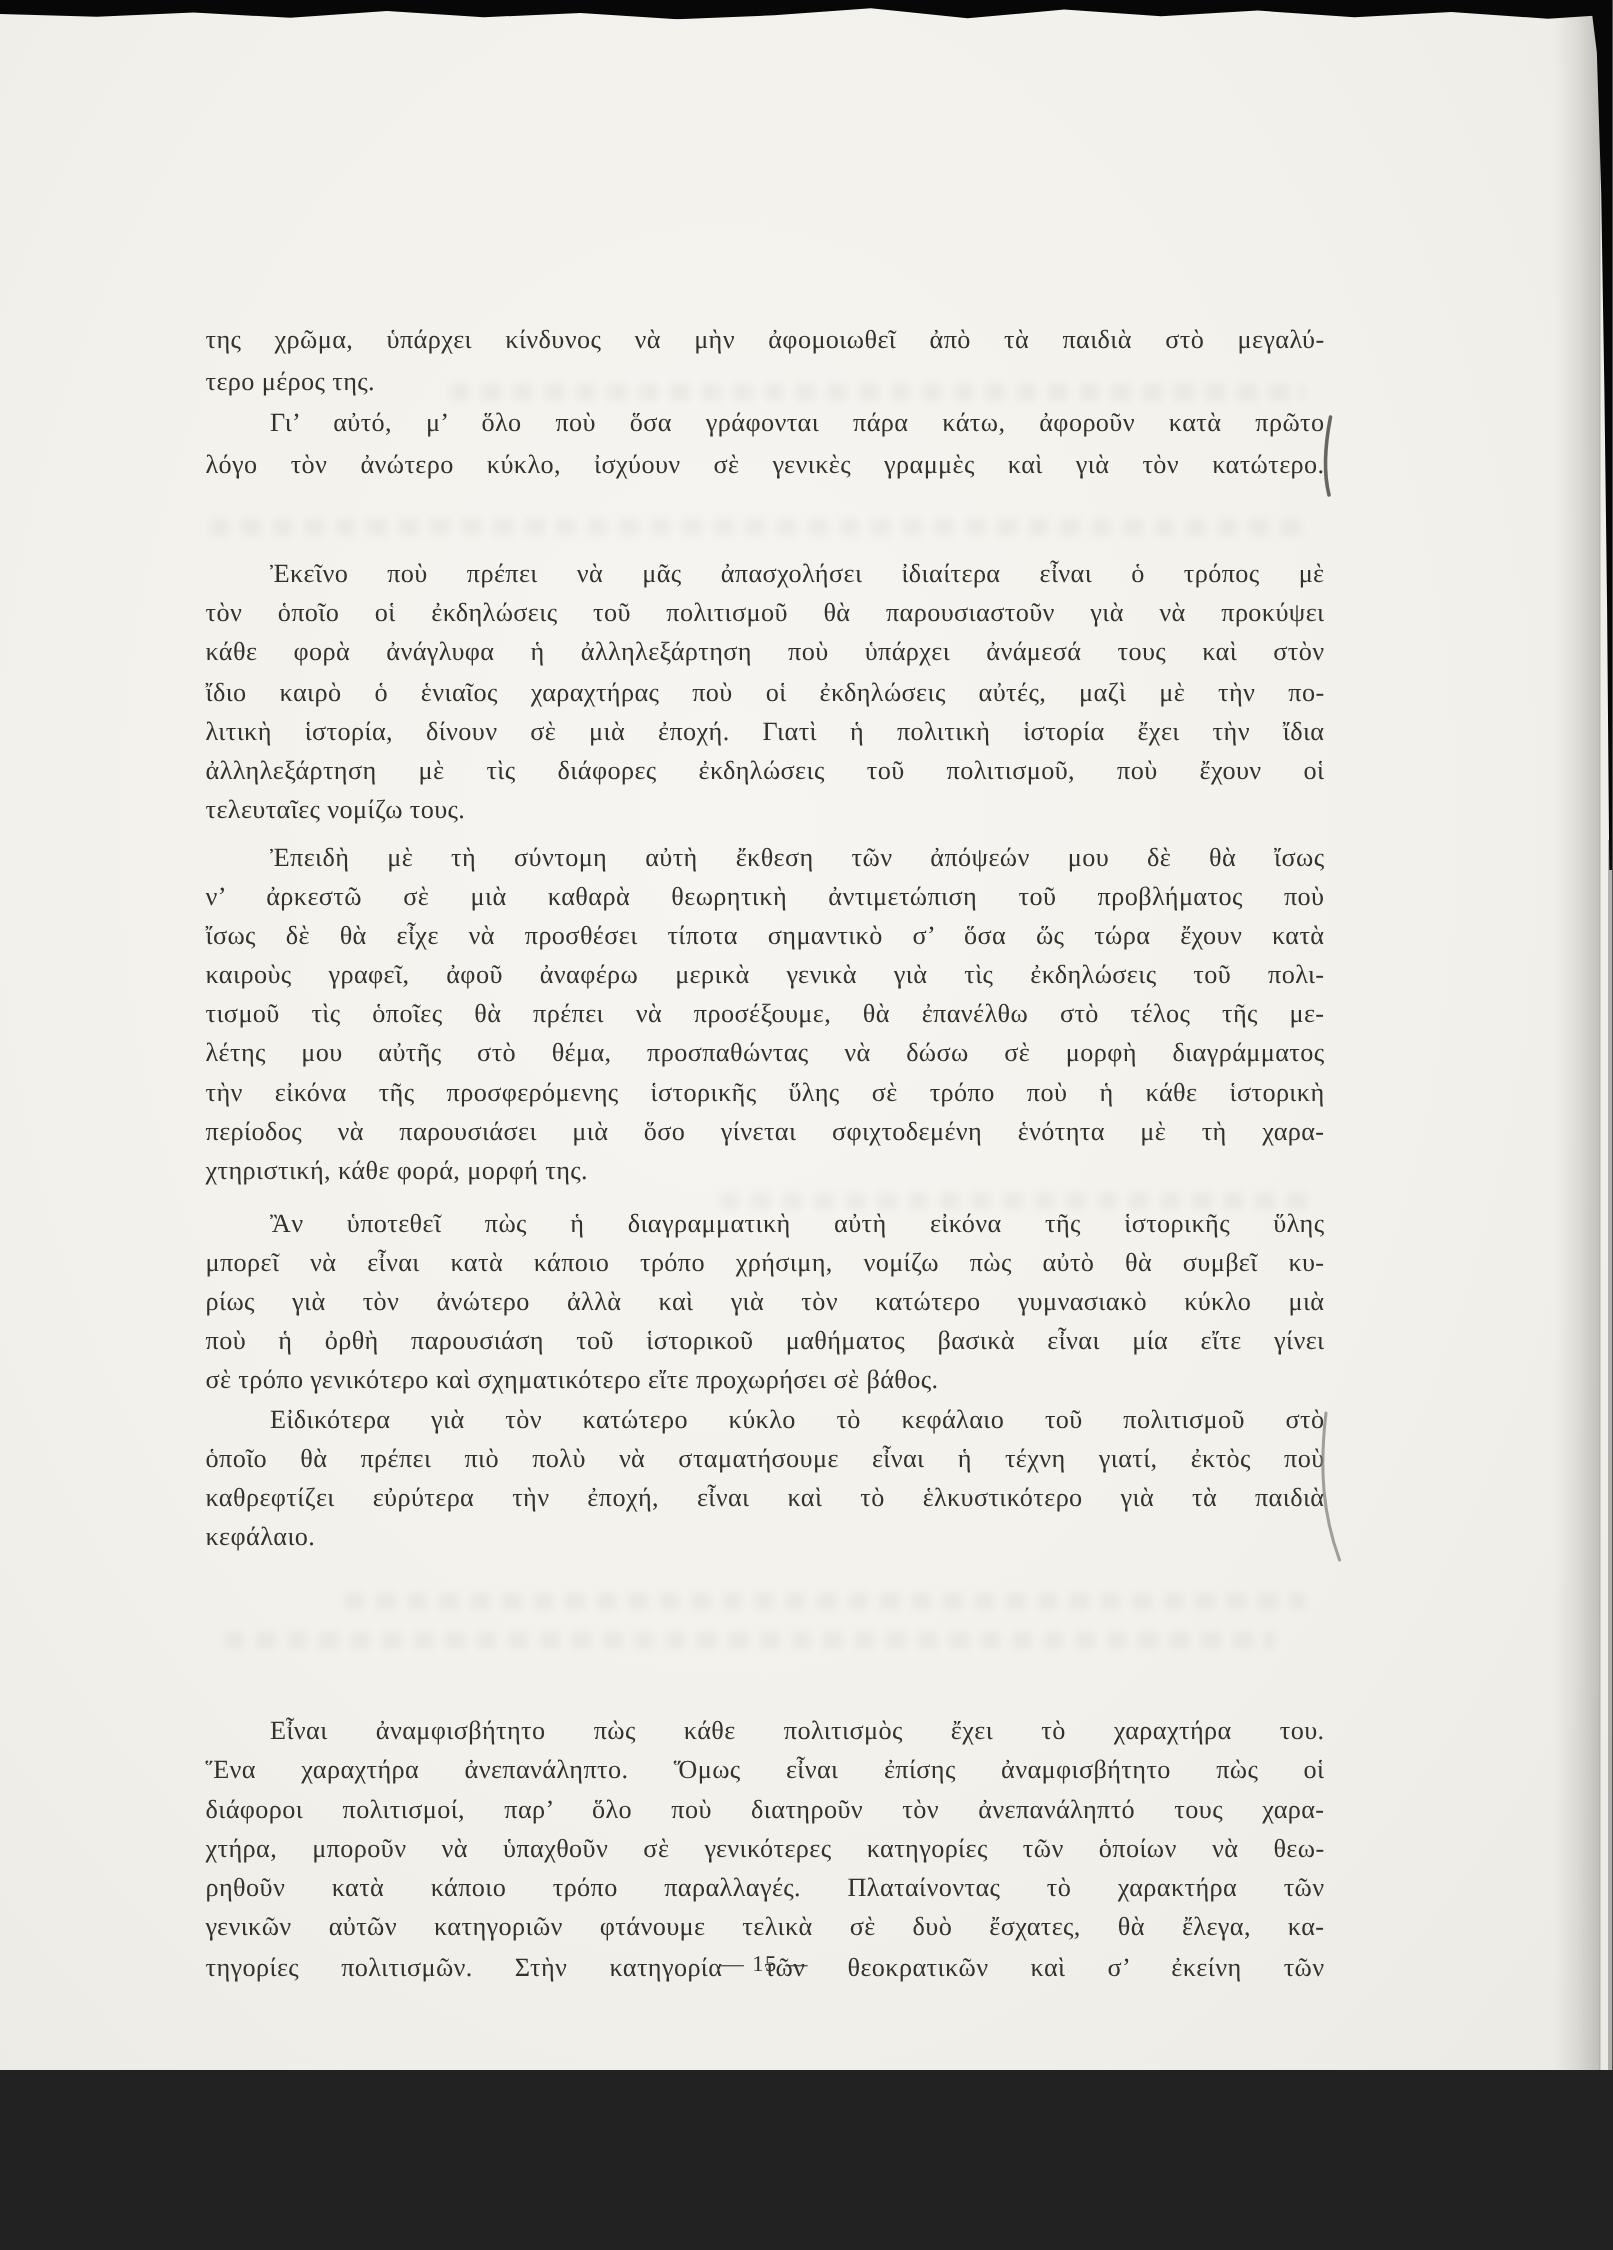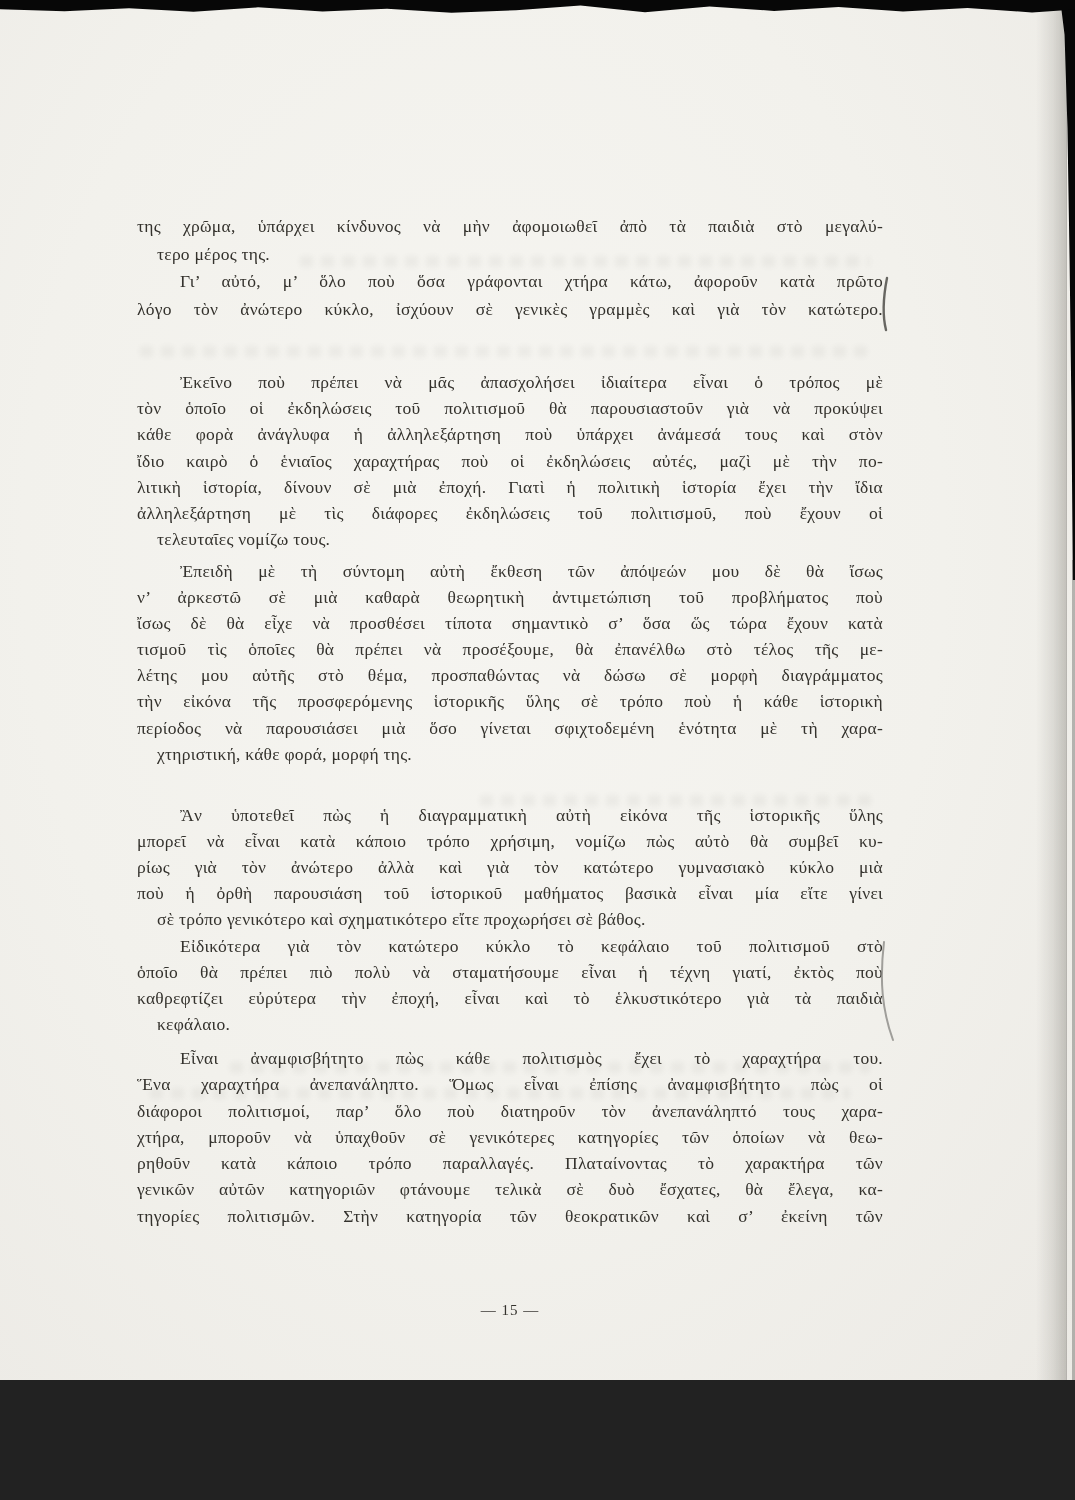--- a/index.html
+++ b/index.html
@@ -54,21 +54,21 @@
       rgba(95,93,86,0) 13px 21px);
     filter: blur(2.5px);
   }
 
   
   .para {
     position: absolute; left: 137px; width: 746px;
     font-size: 17.5px; letter-spacing: 0.25px; z-index: 3;
   }
   .line { text-align: justify; text-align-last: justify; }
-  .line.end { text-align-last: left; margin-left: 20px; }
+  .line.end { text-align-last: left; }
   .line.indent { text-indent: 43px; }
 
   .pagenum {
     position: absolute; left: 137px; top: 1302px; width: 746px;
     text-align: center; font-size: 15px; letter-spacing: 1px; z-index: 3;
   }
 
   .marks { position: absolute; left: 0; top: 0; z-index: 4; pointer-events: none; }
 </style>
 </head>
@@ -84,38 +84,39 @@
 
   <div class="ghost" style="left:300px; top:256px; width:570px;"></div>
   <div class="ghost" style="left:140px; top:346px; width:730px;"></div>
   <div class="ghost" style="left:480px; top:795px; width:395px;"></div>
   <div class="ghost" style="left:230px; top:1062px; width:640px;"></div>
   <div class="ghost" style="left:150px; top:1088px; width:700px;"></div>
 
   <div class="para" style="top:213px; line-height:27.5px;">
     <div class="line">της χρῶμα, ὑπάρχει κίνδυνος νὰ μὴν ἀφομοιωθεῖ ἀπὸ τὰ παιδιὰ στὸ μεγαλύ-</div>
     <div class="line end">τερο μέρος της.</div>
-    <div class="line indent">Γι’ αὐτό, μ’ ὅλο ποὺ ὅσα γράφονται χτήρα κάτω, ἀφοροῦν κατὰ πρῶτο</div>
+    <div class="line indent">Γι’ αὐτό, μ’ ὅλο ποὺ ὅσα γράφονται πάρα κάτω, ἀφοροῦν κατὰ πρῶτο</div>
     <div class="line">λόγο τὸν ἀνώτερο κύκλο, ἰσχύουν σὲ γενικὲς γραμμὲς καὶ γιὰ τὸν κατώτερο.</div>
   </div>
 
   <div class="para" style="top:369px; line-height:26.2px;">
     <div class="line indent">Ἐκεῖνο ποὺ πρέπει νὰ μᾶς ἀπασχολήσει ἰδιαίτερα εἶναι ὁ τρόπος μὲ</div>
     <div class="line">τὸν ὁποῖο οἱ ἐκδηλώσεις τοῦ πολιτισμοῦ θὰ παρουσιαστοῦν γιὰ νὰ προκύψει</div>
     <div class="line">κάθε φορὰ ἀνάγλυφα ἡ ἀλληλεξάρτηση ποὺ ὑπάρχει ἀνάμεσά τους καὶ στὸν</div>
     <div class="line">ἴδιο καιρὸ ὁ ἑνιαῖος χαραχτήρας ποὺ οἱ ἐκδηλώσεις αὐτές, μαζὶ μὲ τὴν πο-</div>
     <div class="line">λιτικὴ ἱστορία, δίνουν σὲ μιὰ ἐποχή. Γιατὶ ἡ πολιτικὴ ἱστορία ἔχει τὴν ἴδια</div>
     <div class="line">ἀλληλεξάρτηση μὲ τὶς διάφορες ἐκδηλώσεις τοῦ πολιτισμοῦ, ποὺ ἔχουν οἱ</div>
     <div class="line end">τελευταῖες νομίζω τους.</div>
   </div>
 
   <div class="para" style="top:558px; line-height:26.1px;">
     <div class="line indent">Ἐπειδὴ μὲ τὴ σύντομη αὐτὴ ἔκθεση τῶν ἀπόψεών μου δὲ θὰ ἴσως</div>
     <div class="line">ν’ ἀρκεστῶ σὲ μιὰ καθαρὰ θεωρητικὴ ἀντιμετώπιση τοῦ προβλήματος ποὺ</div>
     <div class="line">ἴσως δὲ θὰ εἶχε νὰ προσθέσει τίποτα σημαντικὸ σ’ ὅσα ὥς τώρα ἔχουν κατὰ</div>
+    <div class="line">καιροὺς γραφεῖ, ἀφοῦ ἀναφέρω μερικὰ γενικὰ γιὰ τὶς ἐκδηλώσεις τοῦ πολι-</div>
     <div class="line">τισμοῦ τὶς ὁποῖες θὰ πρέπει νὰ προσέξουμε, θὰ ἐπανέλθω στὸ τέλος τῆς με-</div>
     <div class="line">λέτης μου αὐτῆς στὸ θέμα, προσπαθώντας νὰ δώσω σὲ μορφὴ διαγράμματος</div>
     <div class="line">τὴν εἰκόνα τῆς προσφερόμενης ἱστορικῆς ὕλης σὲ τρόπο ποὺ ἡ κάθε ἱστορικὴ</div>
     <div class="line">περίοδος νὰ παρουσιάσει μιὰ ὅσο γίνεται σφιχτοδεμένη ἑνότητα μὲ τὴ χαρα-</div>
     <div class="line end">χτηριστική, κάθε φορά, μορφή της.</div>
   </div>
 
   <div class="para" style="top:802px; line-height:26.1px;">
     <div class="line indent">Ἂν ὑποτεθεῖ πὼς ἡ διαγραμματικὴ αὐτὴ εἰκόνα τῆς ἱστορικῆς ὕλης</div>
     <div class="line">μπορεῖ νὰ εἶναι κατὰ κάποιο τρόπο χρήσιμη, νομίζω πὼς αὐτὸ θὰ συμβεῖ κυ-</div>
@@ -124,21 +125,21 @@
     <div class="line end">σὲ τρόπο γενικότερο καὶ σχηματικότερο εἴτε προχωρήσει σὲ βάθος.</div>
   </div>
 
   <div class="para" style="top:933px; line-height:26.1px;">
     <div class="line indent">Εἰδικότερα γιὰ τὸν κατώτερο κύκλο τὸ κεφάλαιο τοῦ πολιτισμοῦ στὸ</div>
     <div class="line">ὁποῖο θὰ πρέπει πιὸ πολὺ νὰ σταματήσουμε εἶναι ἡ τέχνη γιατί, ἐκτὸς ποὺ</div>
     <div class="line">καθρεφτίζει εὐρύτερα τὴν ἐποχή, εἶναι καὶ τὸ ἑλκυστικότερο γιὰ τὰ παιδιὰ</div>
     <div class="line end">κεφάλαιο.</div>
   </div>
 
-  <div class="para" style="top:1045px; line-height:26.3px;">
+  <div class="para" style="top:1140px; line-height:26.3px;">
     <div class="line indent">Εἶναι ἀναμφισβήτητο πὼς κάθε πολιτισμὸς ἔχει τὸ χαραχτήρα του.</div>
     <div class="line">Ἕνα χαραχτήρα ἀνεπανάληπτο. Ὅμως εἶναι ἐπίσης ἀναμφισβήτητο πὼς οἱ</div>
     <div class="line">διάφοροι πολιτισμοί, παρ’ ὅλο ποὺ διατηροῦν τὸν ἀνεπανάληπτό τους χαρα-</div>
     <div class="line">χτήρα, μποροῦν νὰ ὑπαχθοῦν σὲ γενικότερες κατηγορίες τῶν ὁποίων νὰ θεω-</div>
     <div class="line">ρηθοῦν κατὰ κάποιο τρόπο παραλλαγές. Πλαταίνοντας τὸ χαρακτήρα τῶν</div>
     <div class="line">γενικῶν αὐτῶν κατηγοριῶν φτάνουμε τελικὰ σὲ δυὸ ἔσχατες, θὰ ἔλεγα, κα-</div>
     <div class="line">τηγορίες πολιτισμῶν. Στὴν κατηγορία τῶν θεοκρατικῶν καὶ σ’ ἐκείνη τῶν</div>
   </div>
 
   <div class="pagenum">— 15 —</div>

